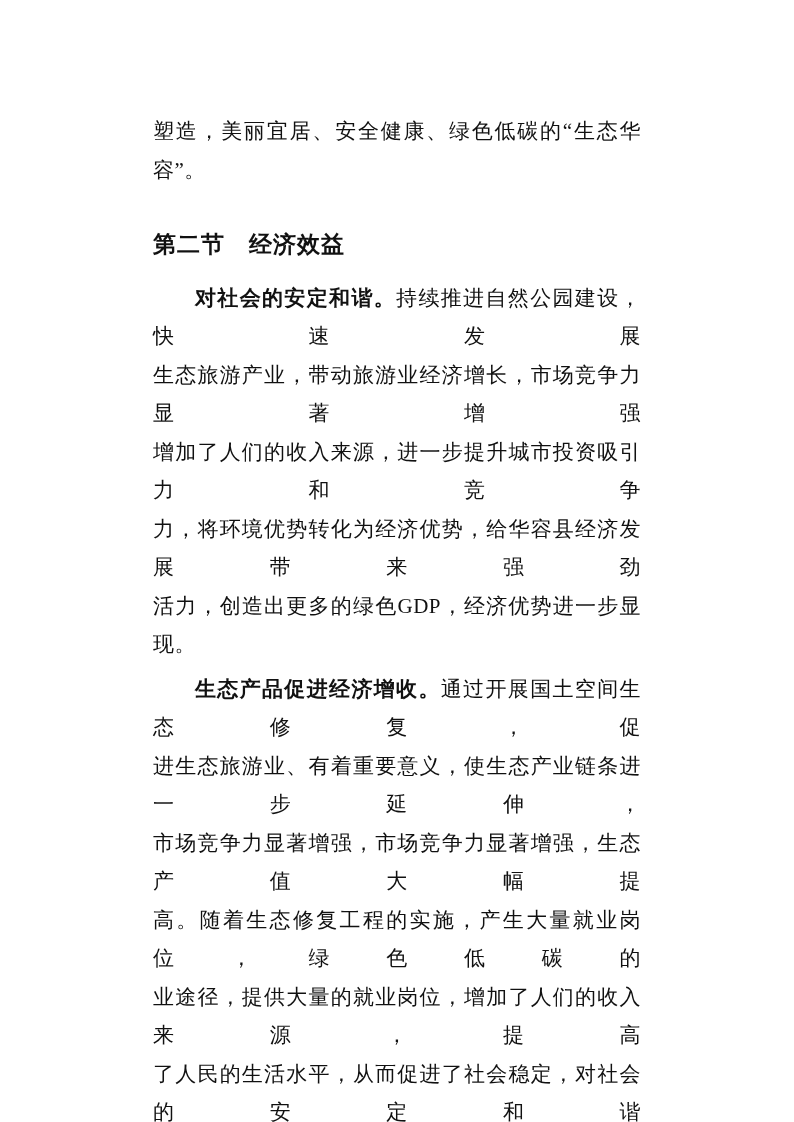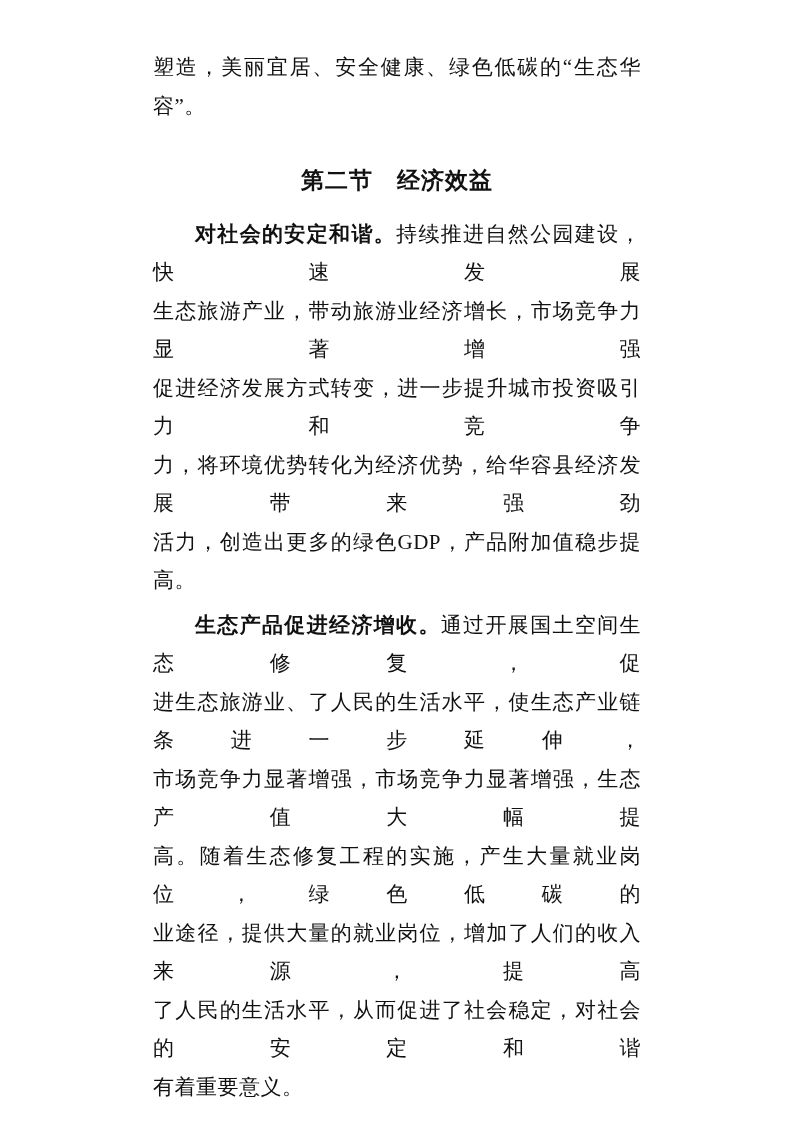--- a/index.html
+++ b/index.html
@@ -4,68 +4,67 @@
 <style>
   html, body { margin: 0; padding: 0; background: #ffffff; }
   .page {
     position: relative;
     width: 712px;
     height: 1122px;
     margin: 0 auto;
     background: #ffffff;
     color: #111111;
     box-sizing: border-box;
-    padding: 48px 112px 0 112px;
+    padding: 112px 112px 0 112px;
     font-family: "Liberation Serif", "DejaVu Serif", serif;
     overflow: hidden;
   }
   .body-text { font-size: 21px; }
   .line {
     line-height: 38.5px;
     text-align: justify;
     text-align-last: justify;
     letter-spacing: 0.5px;
   }
   .line.end { text-align-last: left; }
   .line.indent { text-indent: 42px; }
   .lead { font-weight: 700; }
   .section-heading {
     font-family: "Liberation Sans", "DejaVu Sans", sans-serif;
     font-weight: 700;
     font-size: 23px;
     line-height: 38.5px;
-    text-align: center;
     letter-spacing: 1px;
   }
   #heading-2 { margin-top: 36px; margin-bottom: 15px; }
   #heading-3 { margin-top: 40px; margin-bottom: 12px; }
   .para-2 { margin-top: 6px; }
 </style>
 </head>
 <body>
 
 <div class="page">
 
   <div class="body-text">
 
     <div class="line end">塑造，美丽宜居、安全健康、绿色低碳的“生态华容”。</div>
 
     <div class="section-heading" id="heading-2">第二节　经济效益</div>
 
     <div class="para para-1">
       <div class="line indent"><span class="lead">对社会的安定和谐。</span><span>持续推进自然公园建设，快速发展</span></div>
       <div class="line">生态旅游产业，带动旅游业经济增长，市场竞争力显著增强</div>
-      <div class="line">促进经济发展方式转变，进一步提升城市投资吸引力和竞争</div>
+      <div class="line">增加了人们的收入来源，进一步提升城市投资吸引力和竞争</div>
       <div class="line">力，将环境优势转化为经济优势，给华容县经济发展带来强劲</div>
-      <div class="line end">活力，创造出更多的绿色GDP，产品附加值稳步提高。</div>
+      <div class="line end">活力，创造出更多的绿色GDP，经济优势进一步显现。</div>
     </div>
 
     <div class="para para-2">
       <div class="line indent"><span class="lead">生态产品促进经济增收。</span><span>通过开展国土空间生态修复，促</span></div>
-      <div class="line">进生态旅游业、了人民的生活水平，使生态产业链条进一步延伸，</div>
+      <div class="line">进生态旅游业、有着重要意义，使生态产业链条进一步延伸，</div>
       <div class="line">市场竞争力显著增强，市场竞争力显著增强，生态产值大幅提</div>
       <div class="line">高。随着生态修复工程的实施，产生大量就业岗位，绿色低碳的</div>
       <div class="line">业途径，提供大量的就业岗位，增加了人们的收入来源，提高</div>
       <div class="line">了人民的生活水平，从而促进了社会稳定，对社会的安定和谐</div>
       <div class="line end">有着重要意义。</div>
     </div>
 
     <div class="section-heading" id="heading-3">第三节　社会效益</div>
 
   </div>

